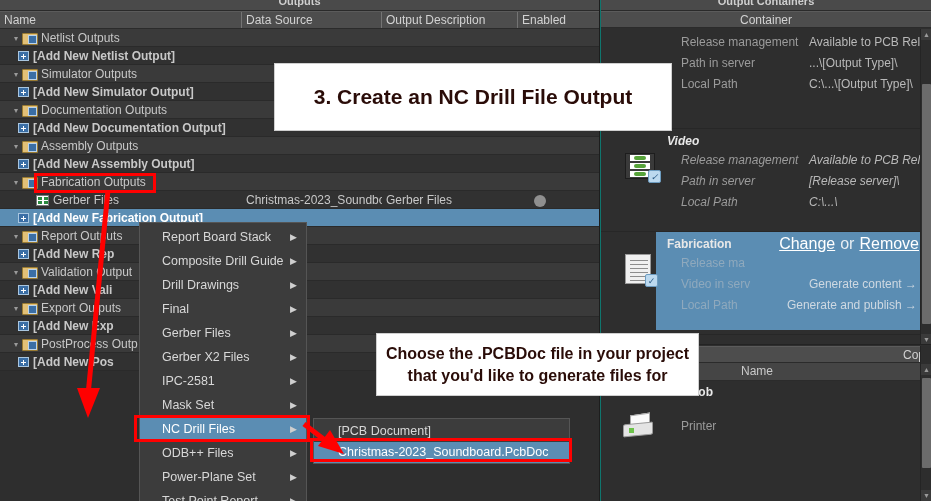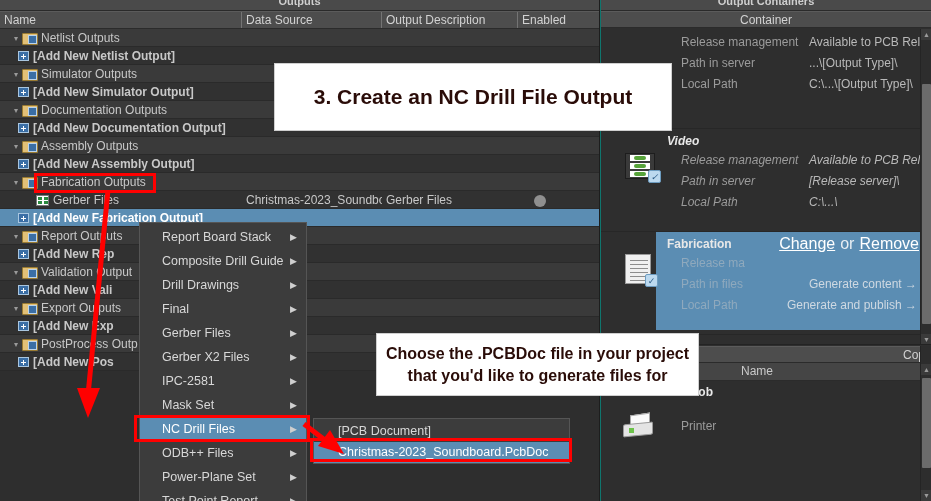--- a/index.html
+++ b/index.html
@@ -569,21 +569,21 @@
           </div>
         </div>
         <div class="cg-title" style="position:relative; z-index:2;">Fabrication</div>
         <div class="cg-actions" style="z-index:3;">
           <a>Change</a><span class="or">or</span><a>Remove</a>
         </div>
         <div class="crow" style="z-index:2;">
           <span class="lbl" style="color:#8fa9bd;">Release ma</span>
         </div>
         <div class="crow" style="z-index:2;">
-          <span class="lbl" style="color:#8fa9bd;">Path in files</span>
+          <span class="lbl" style="color:#8fa9bd;">Video in serv</span>
           <span class="val right">Generate content →</span>
         </div>
         <div class="crow" style="z-index:2;">
           <span class="lbl" style="color:#8fa9bd;">Local Path</span>
           <span class="val right">Generate and publish →</span>
         </div>
       </div>
 
       <div class="vscroll" style="top:0; height:316px;">
         <div class="arrowbtn" style="top:0;">▲</div>

